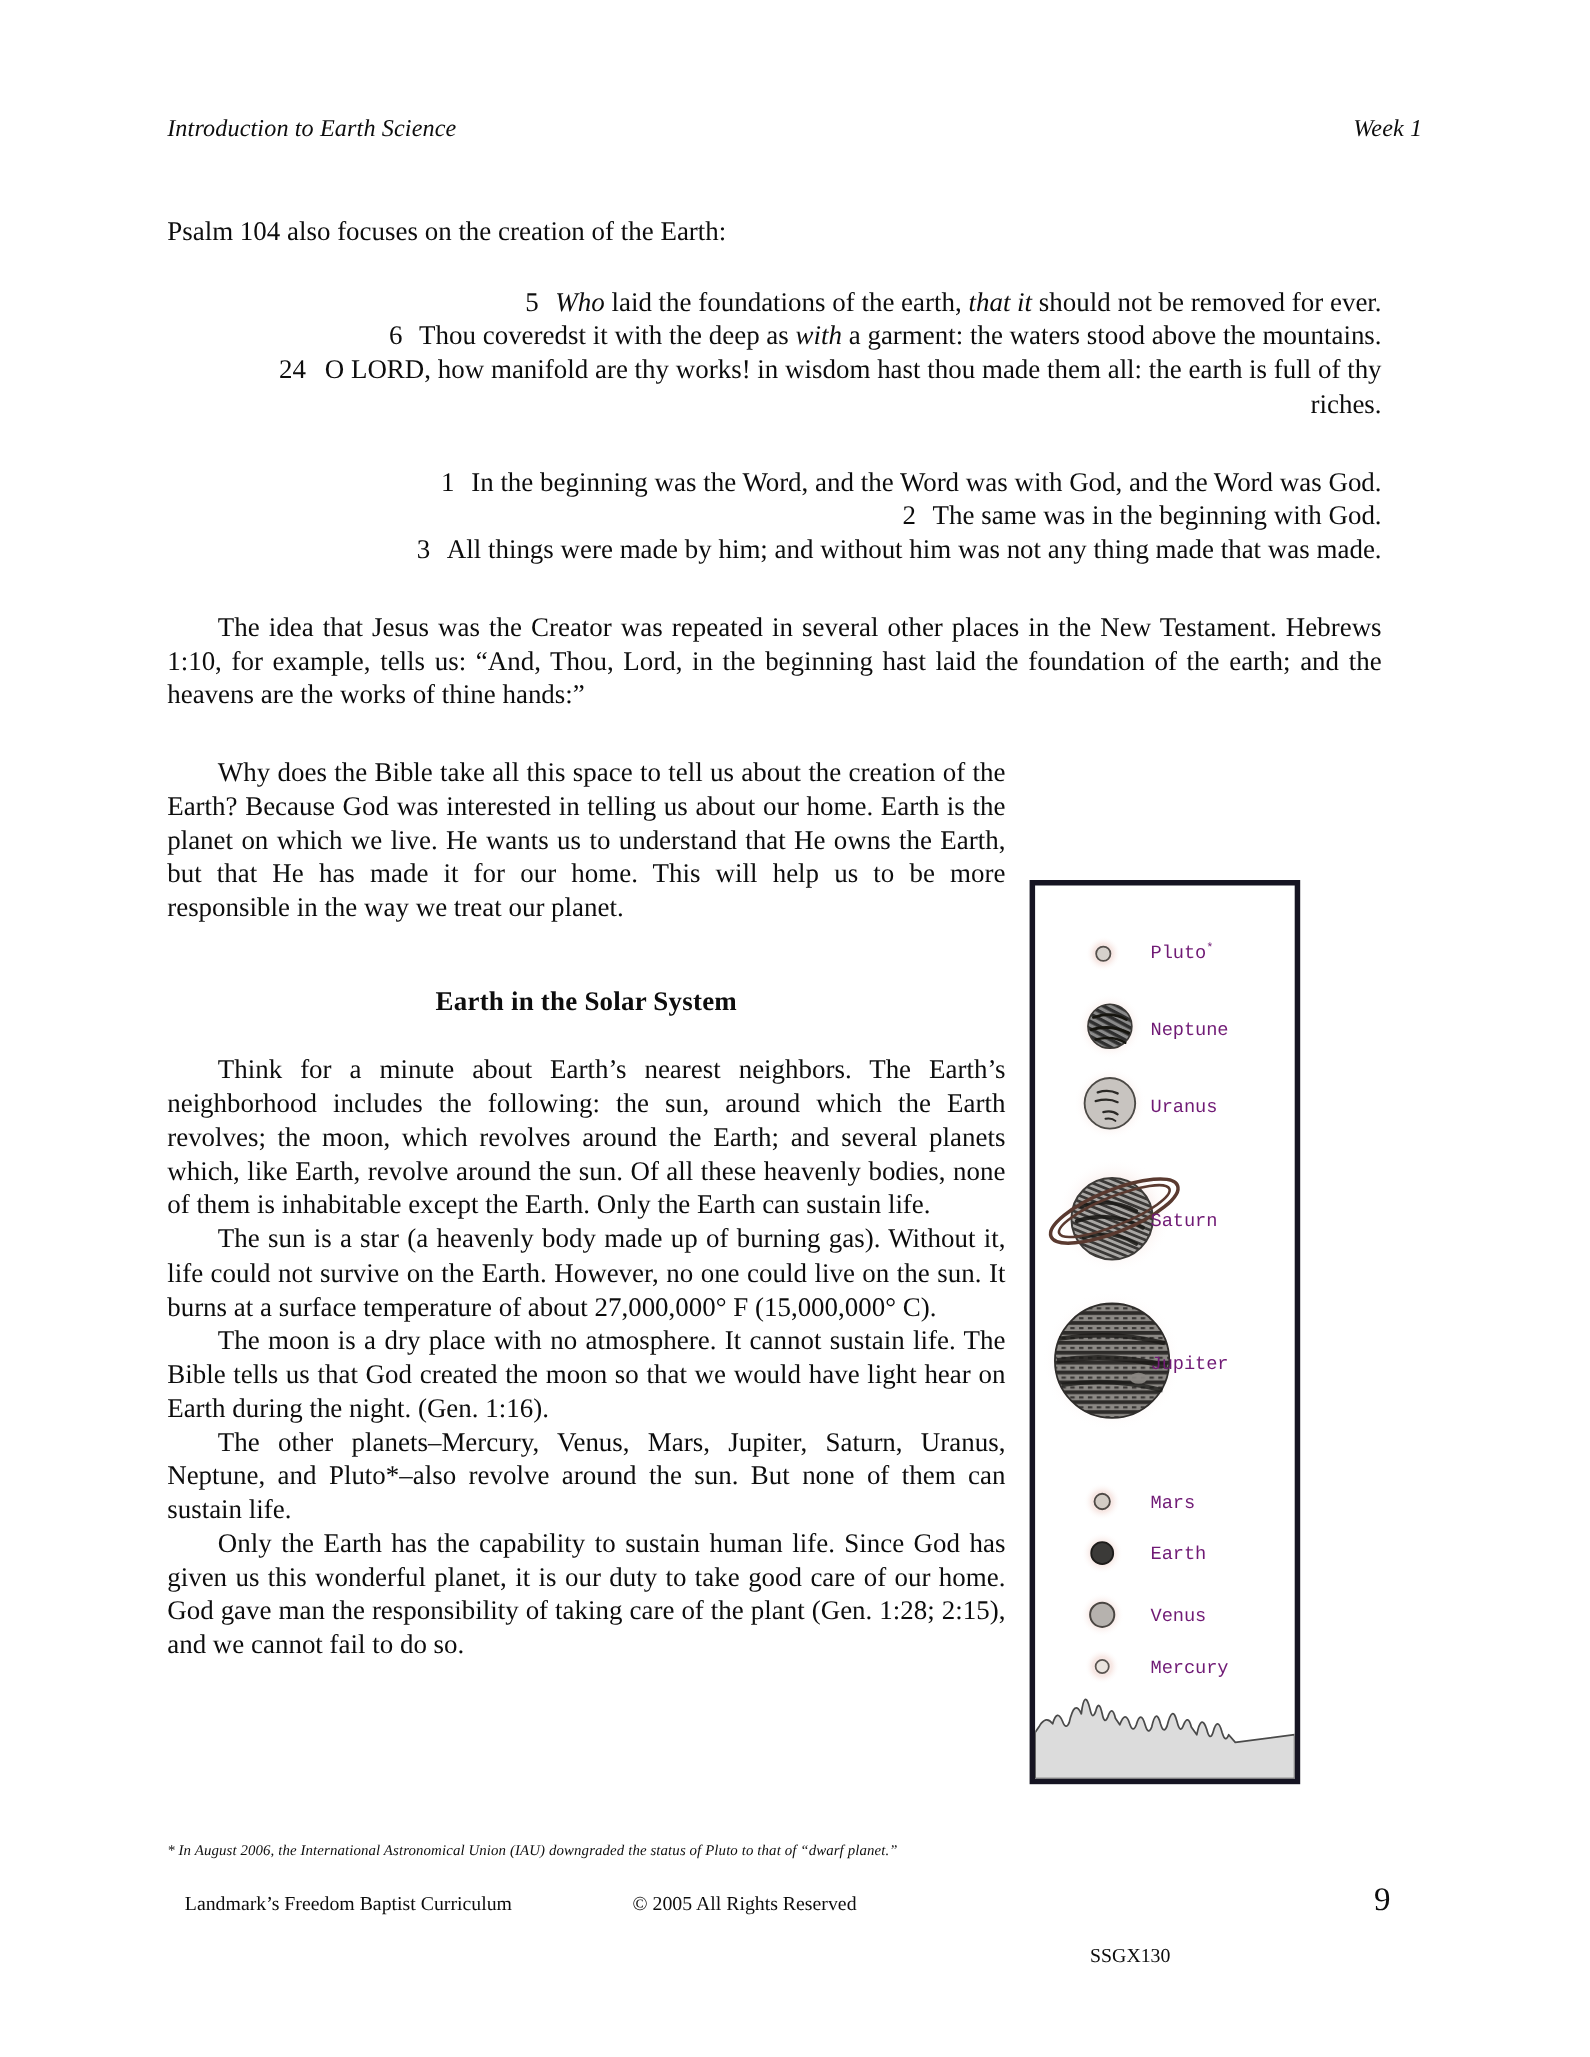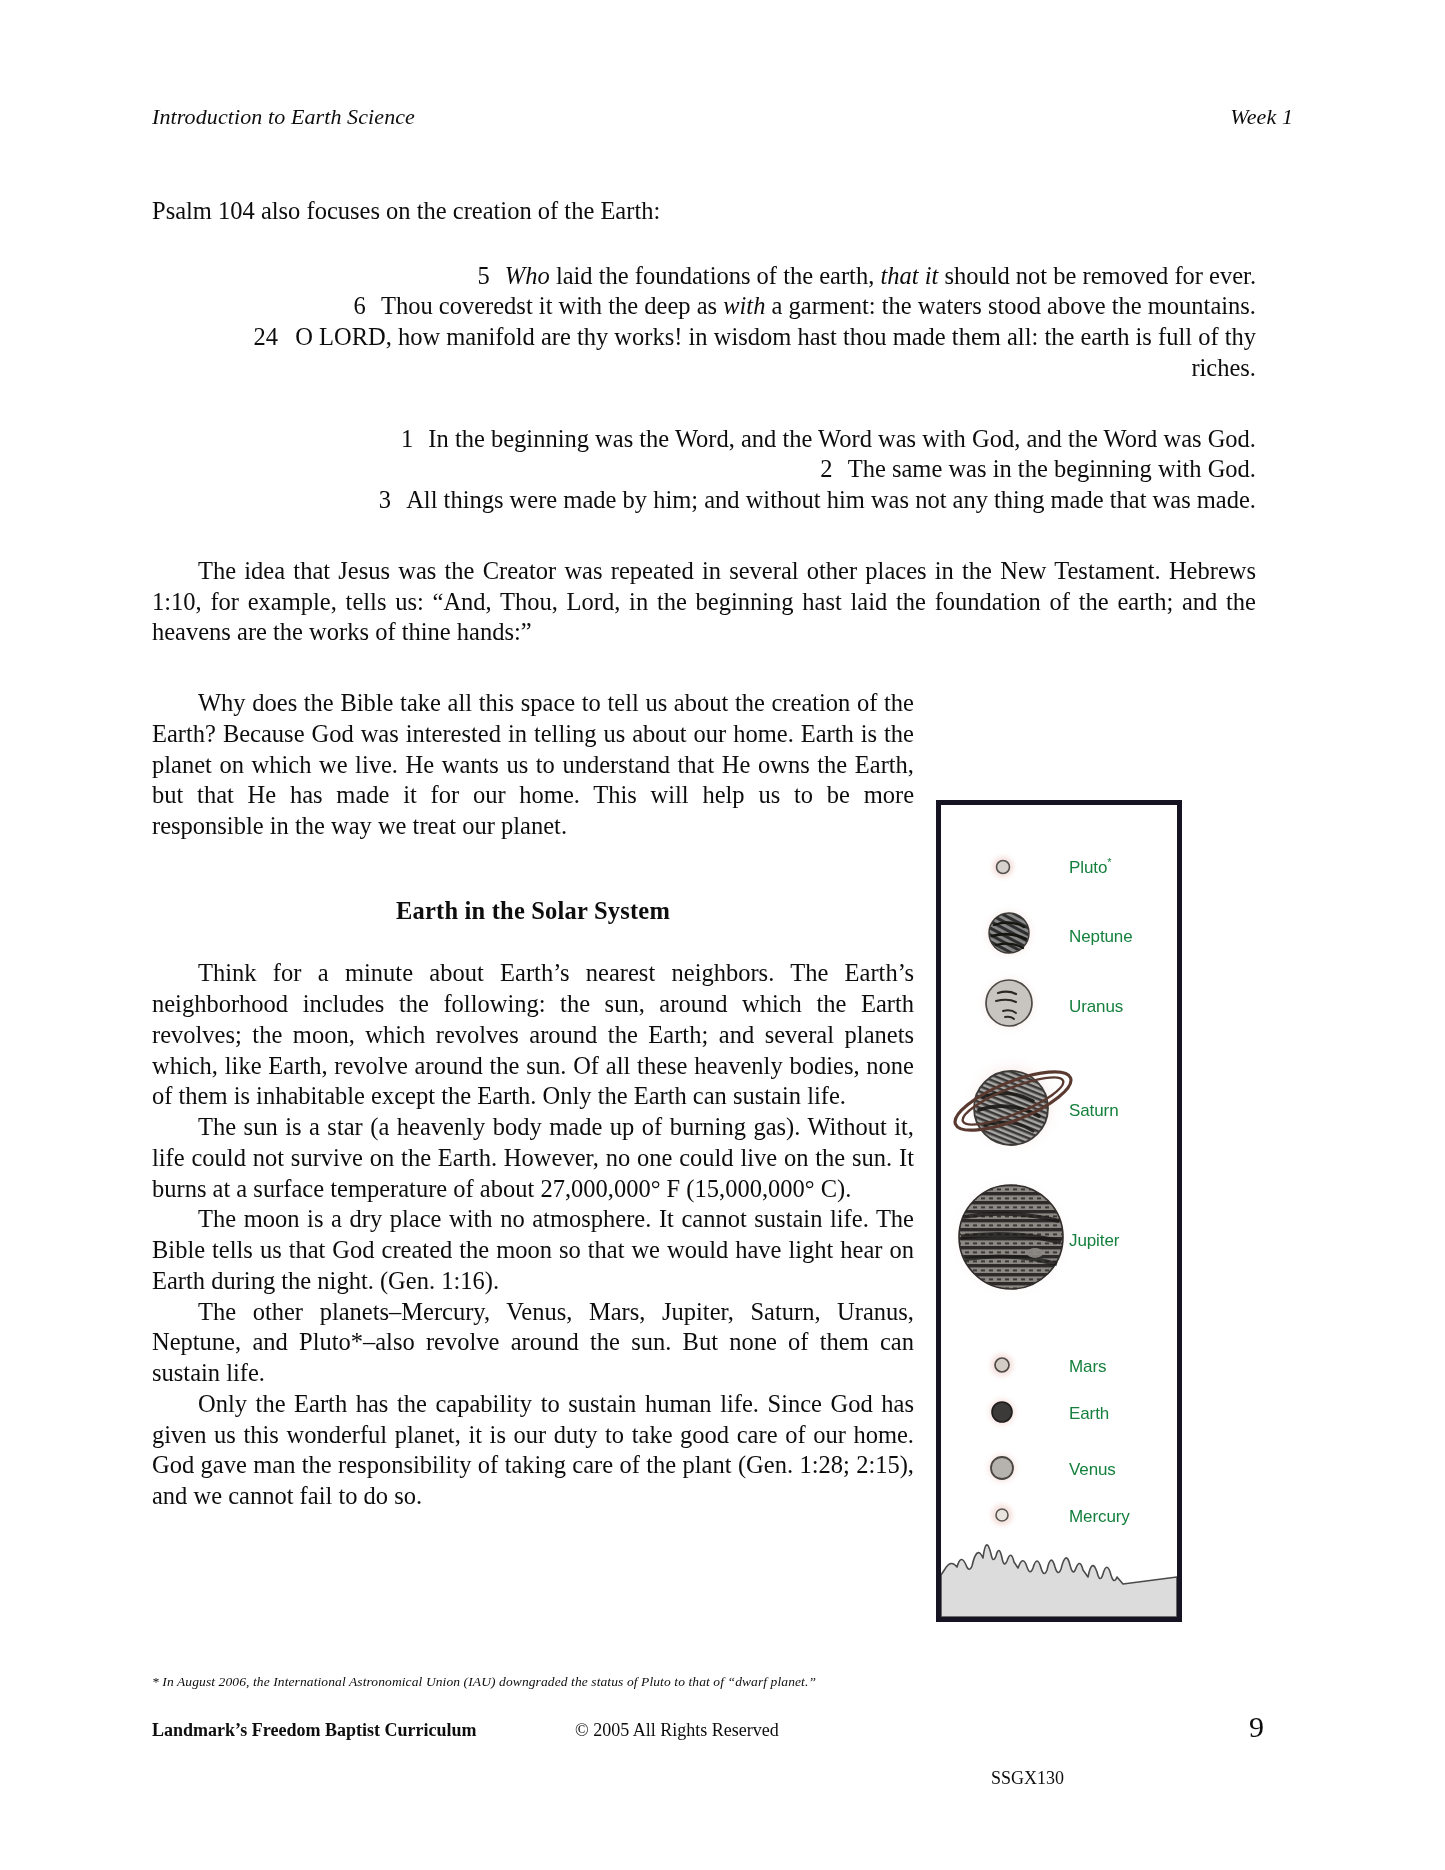--- a/index.html
+++ b/index.html
@@ -100,21 +100,21 @@
 
   
   .footer {
     position: absolute;
     left: 152px;
     top: 1716px;
     width: 1112px;
     font-size: 18px;
     height: 34px;
   }
-  .footer .f-left   { position: absolute; left: 0;    top: 4px; font-weight: bold; }
+  .footer .f-left   { position: absolute; left: 16px;    top: 4px; }
   .footer .f-center { position: absolute; left: 423px;top: 4px; }
   .footer .f-code   { position: absolute; left: 839px;top: 4px; margin-top: 48px; }
   .footer .f-page   { position: absolute; right: 0;   top: -6px; font-size: 30px; }
 
   
   .figure {
     position: absolute;
     left: 936px;
     top: 800px;
     width: 246px;
@@ -123,25 +123,25 @@
     background: #ffffff;
     box-sizing: border-box;
   }
   .fig-inner {
     position: absolute;
     inset: 0;
     overflow: hidden;
   }
   .planet-label {
     position: absolute;
-    left: 128px;
+    left: 105px;
     transform: translateY(-50%);
-    font-family: Liberation Sans, sans-serif;
+    font-family: Liberation Mono, monospace;
     font-size: 17px;
-    color: #15803d;
+    color: #701a75;
     white-space: nowrap;
     letter-spacing: -0.1px;
   }
   .planet-label sup {
     font-size: 11px;
     vertical-align: super;
   }
 </style>
 </head>
 <body>

